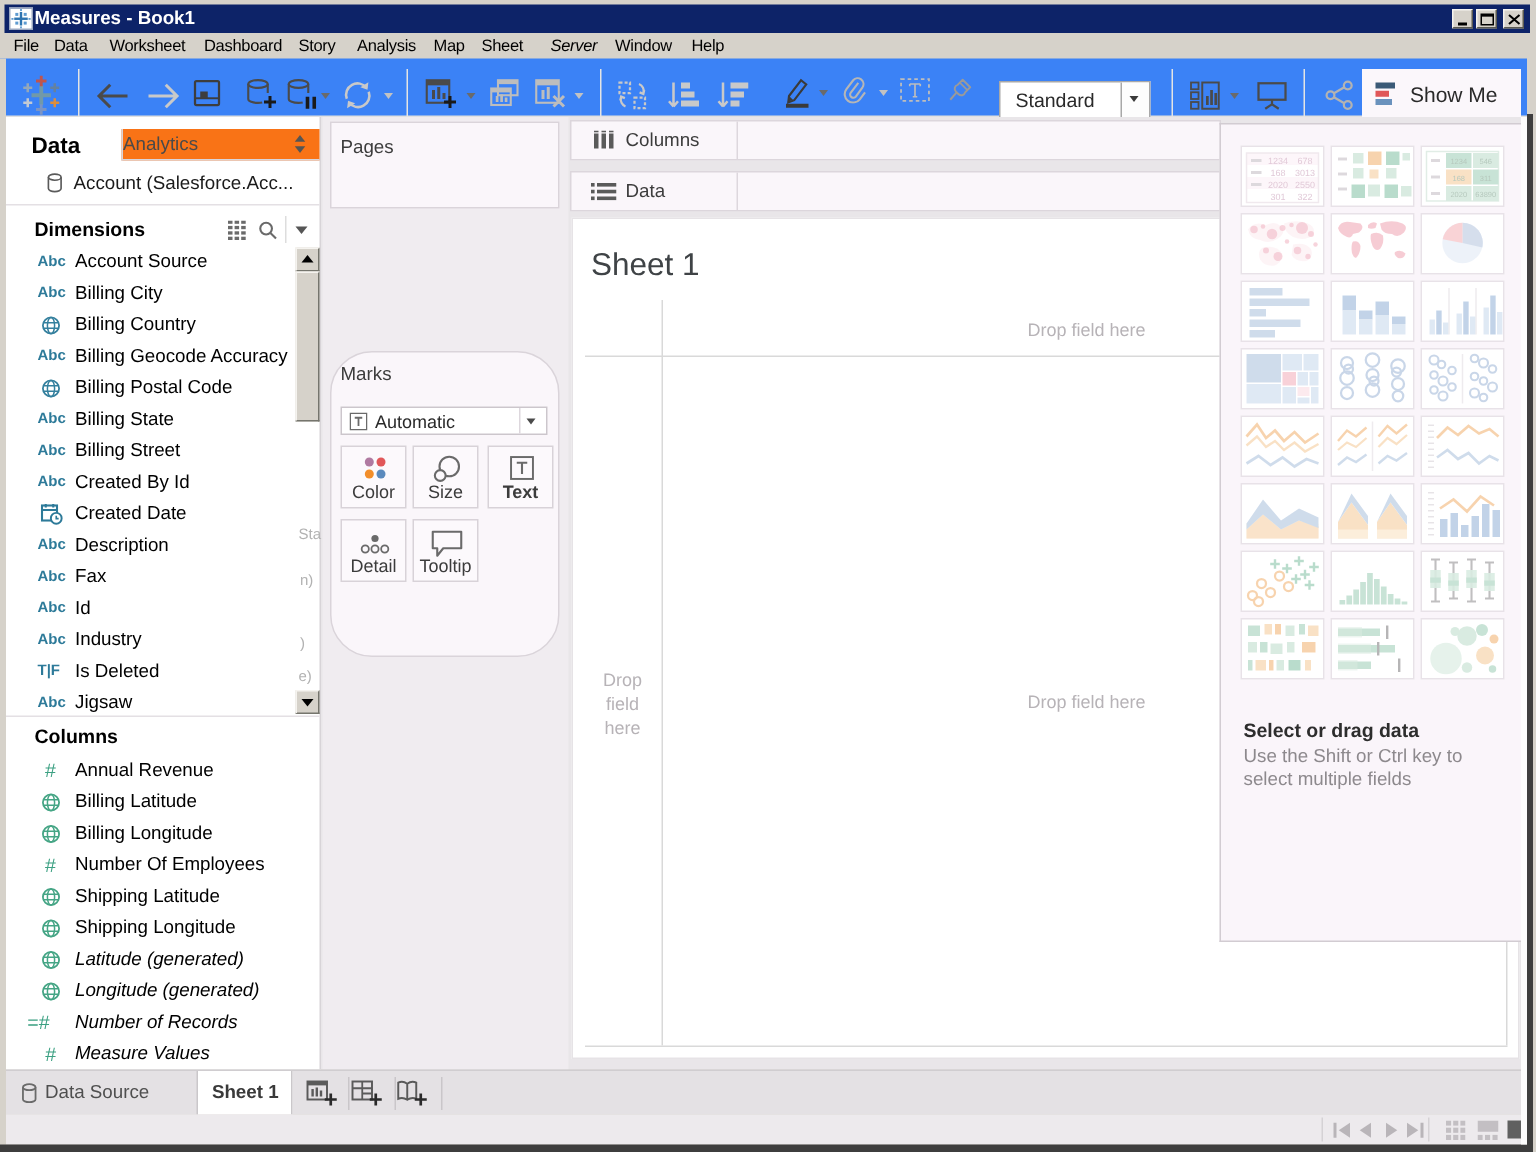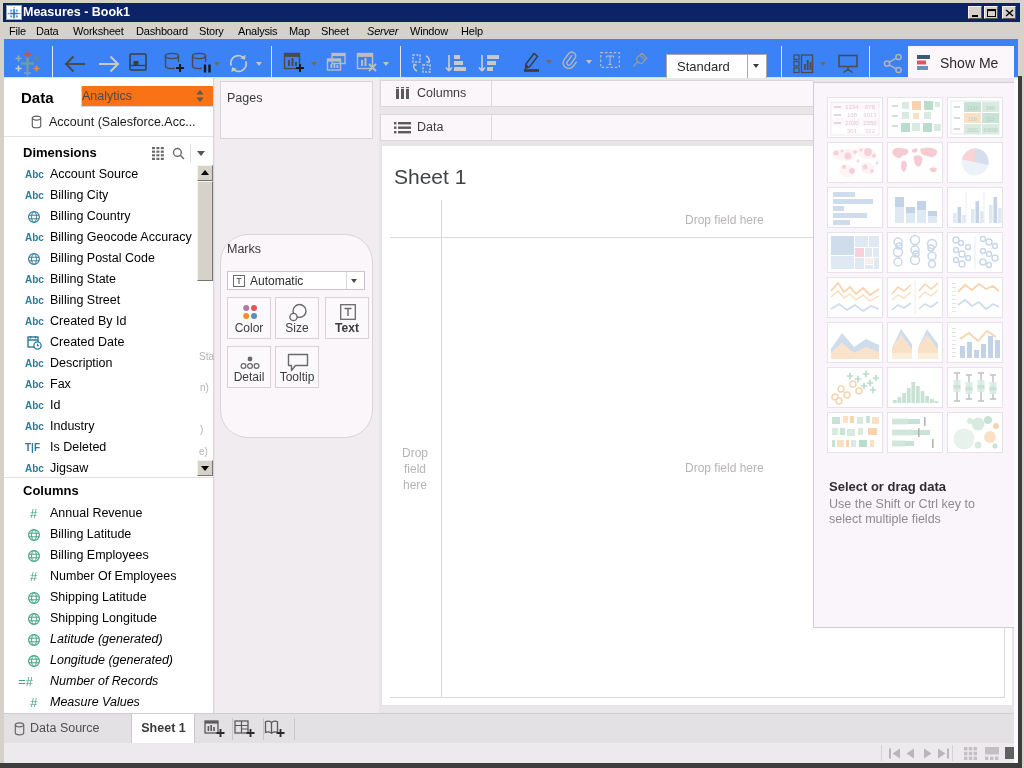--- a/index.html
+++ b/index.html
@@ -399,21 +399,21 @@
             <path d="M2 5.2 h10 M2 8.8 h10" stroke="#45a585" stroke-width="1"></path>
           </svg>
           <span class="ftext">Billing Latitude</span>
         </div>
     <div class="fieldrow" style="left:0;top:467px;">
           <svg class="ic" style="top:4px;" width="14" height="14" viewBox="0 0 14 14">
             <circle cx="7" cy="7" r="5.4" fill="none" stroke="#45a585" stroke-width="1.2"></circle>
             <ellipse cx="7" cy="7" rx="2.4" ry="5.4" fill="none" stroke="#45a585" stroke-width="1"></ellipse>
             <path d="M2 5.2 h10 M2 8.8 h10" stroke="#45a585" stroke-width="1"></path>
           </svg>
-          <span class="ftext">Billing Employees</span>
+          <span class="ftext">Billing Longitude</span>
         </div>
     <div class="fieldrow" style="left:0;top:488px;">
           <span class="ic ic-hash">#</span>
           <span class="ftext">Number Of Employees</span>
         </div>
     <div class="fieldrow" style="left:0;top:509px;">
           <svg class="ic" style="top:4px;" width="14" height="14" viewBox="0 0 14 14">
             <circle cx="7" cy="7" r="5.4" fill="none" stroke="#45a585" stroke-width="1.2"></circle>
             <ellipse cx="7" cy="7" rx="2.4" ry="5.4" fill="none" stroke="#45a585" stroke-width="1"></ellipse>
             <path d="M2 5.2 h10 M2 8.8 h10" stroke="#45a585" stroke-width="1"></path>

